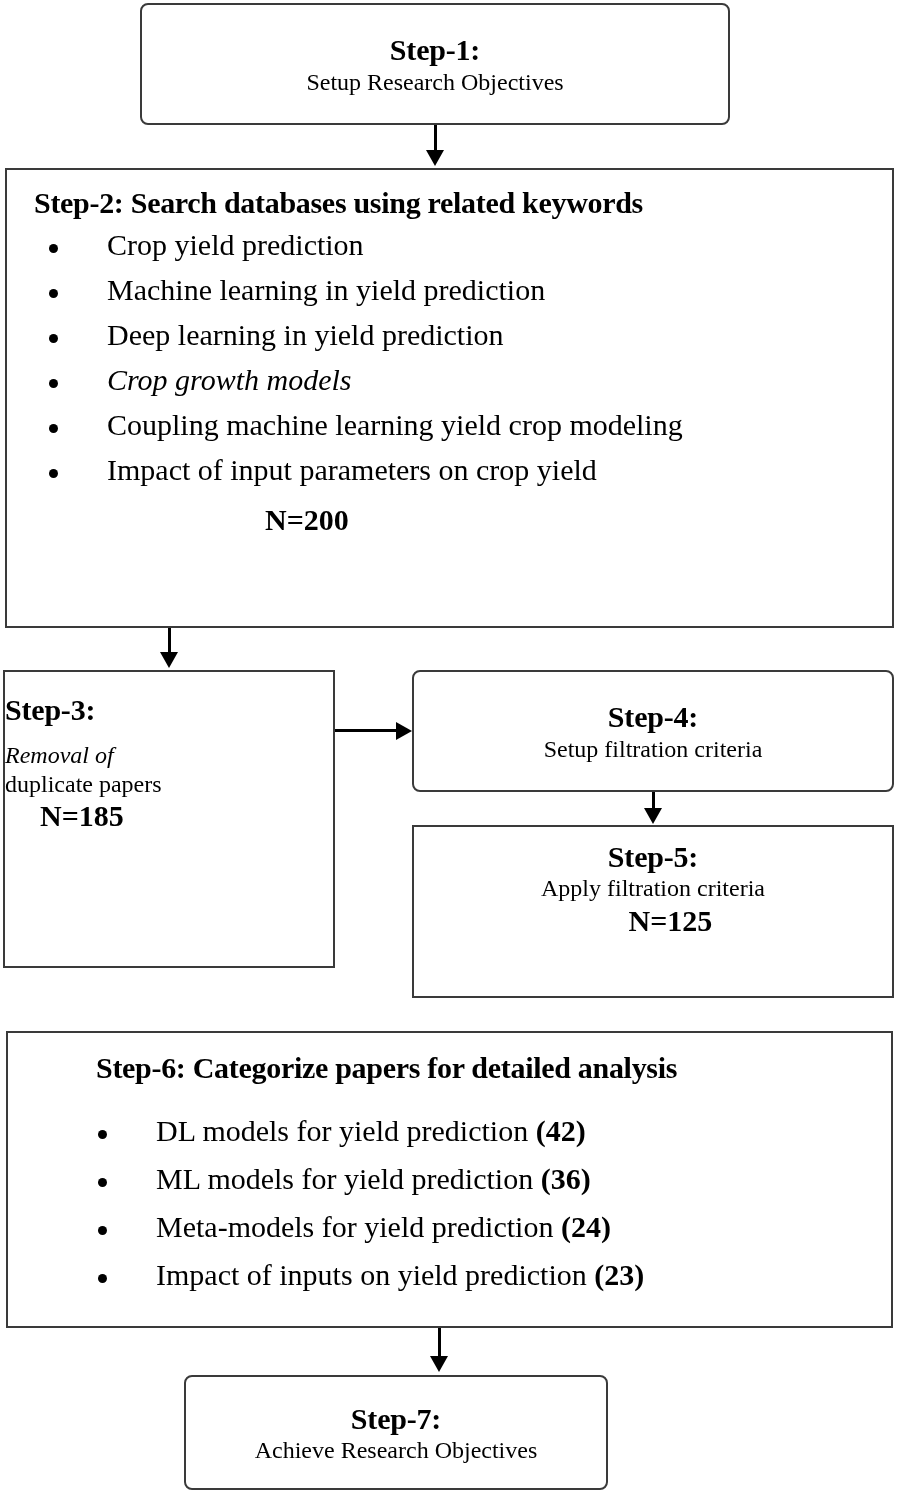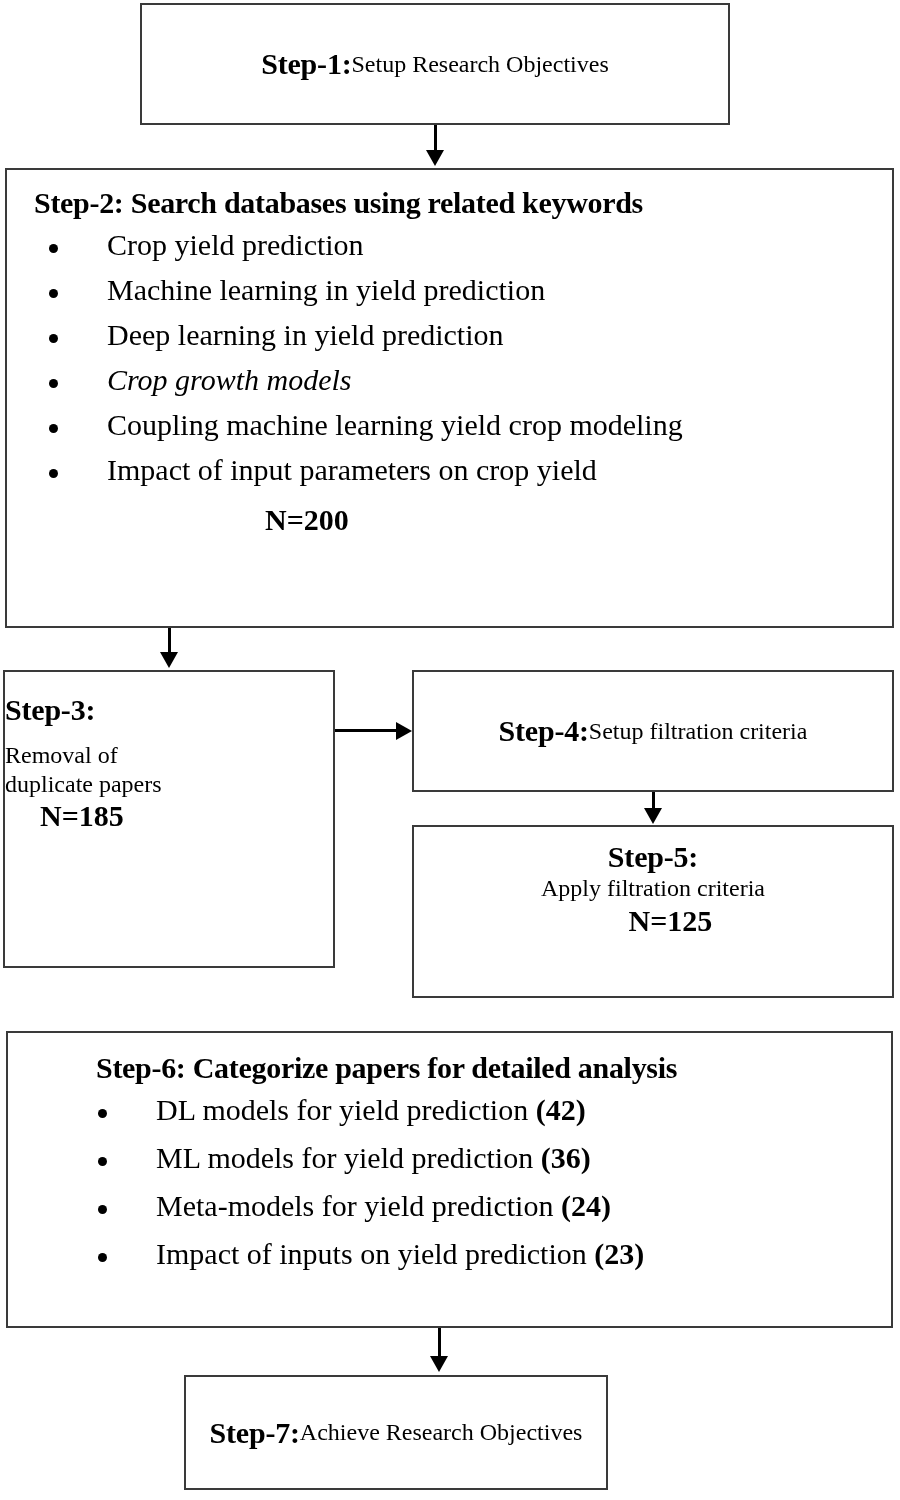--- a/index.html
+++ b/index.html
@@ -17,22 +17,24 @@
     overflow: hidden;
   }
   .box {
     position: absolute;
     box-sizing: border-box;
     border: 2px solid #3a3a3a;
     background: #ffffff;
   }
   .center-box {
     display: flex;
+    flex-direction: column;
     align-items: center;
     justify-content: center;
+    border-radius: 8px;
   }
   .line1 {
     font-weight: bold;
     font-size: 30px;
     line-height: 1.18;
     letter-spacing: -0.2px;
   }
   .line2 {
     font-weight: normal;
     font-size: 24px;
@@ -156,21 +158,21 @@
     </ul>
     <div class="nval" style="left:258px; top:333px;">N=200</div>
   </div>
 
   <div class="vline" style="left:168px; top:628px; height:26px;"></div>
   <div class="arrow-down" style="left:160px; top:652px;"></div>
 
   <div class="box" style="left:3px; top:670px; width:332px; height:298px;">
     <div style="position:absolute; left:0; top:20px; width:100%; ">
       <div class="line1">Step-3:</div>
-      <div class="line2" style="margin-top:14px;">Removal of</div>
+      <div class="line2" style="margin-top:14px;font-style:italic;">Removal of</div>
       <div class="line2">duplicate papers</div>
       <div class="nline">N=185</div>
     </div>
   </div>
 
   <div class="hline" style="left:335px; top:729px; width:63px;"></div>
   <div class="arrow-right" style="left:396px; top:722px;"></div>
 
   <div class="box center-box" style="left:412px; top:670px; width:482px; height:122px;">
     <div class="line1">Step-4:</div>
@@ -184,21 +186,21 @@
     <div style="position:absolute; left:0; top:12px; width:100%; text-align:center;">
       <div class="line1">Step-5:</div>
       <div class="line2">Apply filtration criteria</div>
       <div class="nline">N=125</div>
     </div>
   </div>
 
   <div class="box" style="left:6px; top:1031px; width:887px; height:297px;">
     <div class="hdr" style="left:88px; top:18px;">Step-6: Categorize papers for detailed analysis</div>
     <ul class="blist" style="left:90px; top:62px;">
-      <li style="height:48px;">
+      <li style="height:48px;margin-top:21px;">
         <span class="bullet"></span>
         <span class="btext"><span>DL models for yield prediction </span><span class="cnt">(42)</span></span>
       </li>
       <li style="height:48px;">
         <span class="bullet"></span>
         <span class="btext"><span>ML models for yield prediction </span><span class="cnt">(36)</span></span>
       </li>
       <li style="height:48px;">
         <span class="bullet"></span>
         <span class="btext"><span>Meta-models for yield prediction </span><span class="cnt">(24)</span></span>

